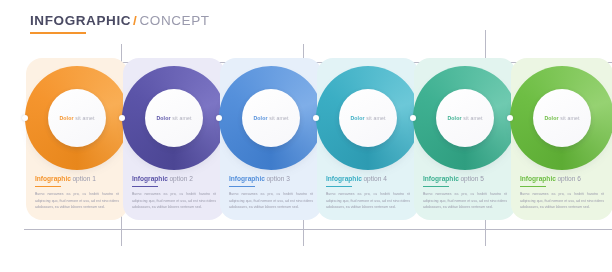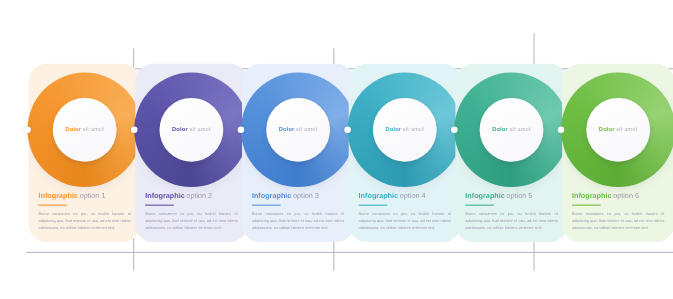--- a/index.html
+++ b/index.html
@@ -50,20 +50,26 @@
   .p-head .h-bold{font-weight:bold;}
   .p-head .h-light{color:#9a9aad;margin-left:1.5px;}
   .p-bar{width:26px;height:1.8px;margin-bottom:4px;}
   .p-body{font-size:3.5px;line-height:1.75;color:#9b9bab;text-align:justify;}
 </style>
 </head>
 <body>
 
 <div class="canvas">
 
+  <div class="header">
+    <div class="title">
+      <span class="t-bold">INFOGRAPHIC</span><span class="t-slash">/</span><span class="t-light">CONCEPT</span>
+    </div>
+    <div class="title-rule"></div>
+  </div>
 
   <div class="hline" style="left:60px;top:62px;width:552px;"></div>
   <div class="hline" style="left:24px;top:229px;width:588px;"></div>
   <div class="vline" style="left:121px;top:44px;height:202px;"></div>
   <div class="vline" style="left:303px;top:44px;height:202px;"></div>
   <div class="vline" style="left:485px;top:30px;height:216px;"></div>
 
   <div class="panels">
 
     <div class="panel" style="left:26px;">

